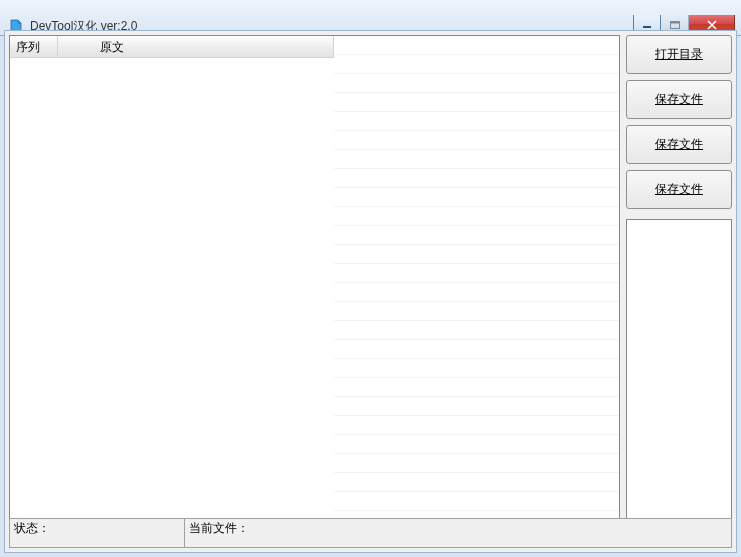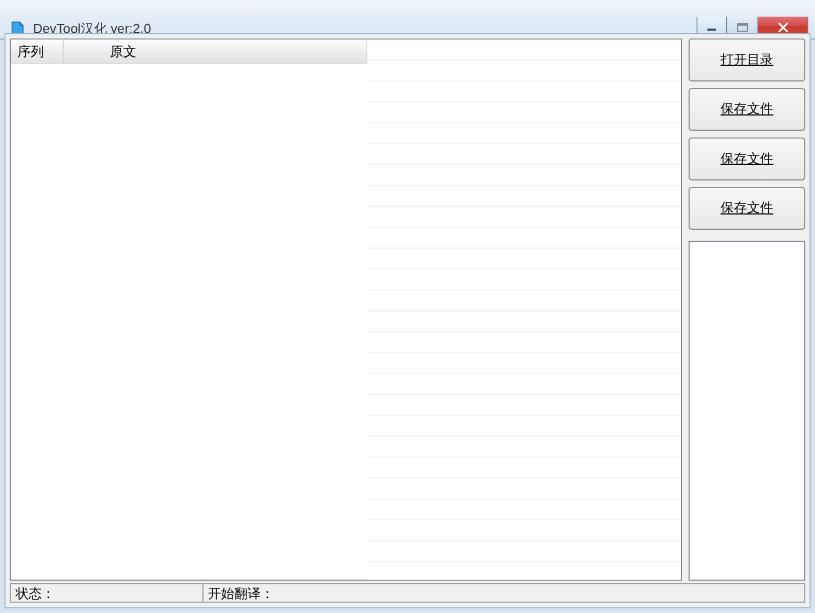--- a/index.html
+++ b/index.html
@@ -141,21 +141,21 @@
     flex: 1;
     background: #fff;
     border: 1px solid #828790;
     margin-top: 4px;
   }
 
   
   .statusbar {
     position: absolute;
     left: 4px; right: 4px; bottom: 4px;
-    height: 18px;
+    height: 30px;
     display: flex;
     background: #f0f0f0;
   }
   .status-cell {
     border: 1px solid #a0a0a0;
     padding: 1px 4px 0 4px;
     color: #000;
     background: #f0f0f0;
     white-space: nowrap;
     overflow: hidden;
@@ -339,16 +339,16 @@
       <div class="logbox"></div>
     </div>
 
   </div>
 
   <div class="statusbar">
     <div class="status-cell s0">
       <span>状态：</span><span></span>
     </div>
     <div class="status-cell s1">
-      <span>开始翻译：</span><span></span>
+      <span>当前文件：</span><span></span>
     </div>
   </div>
 </div>
 
 </body></html>

